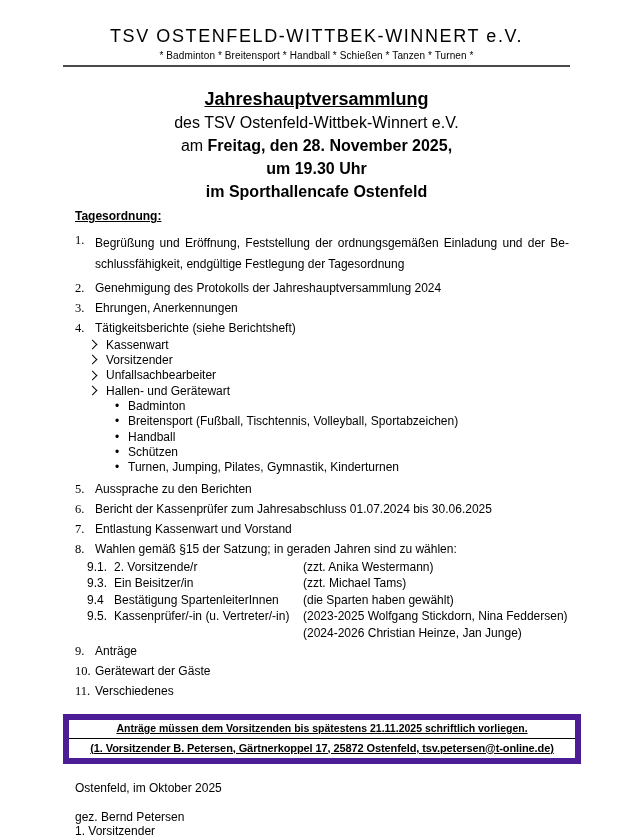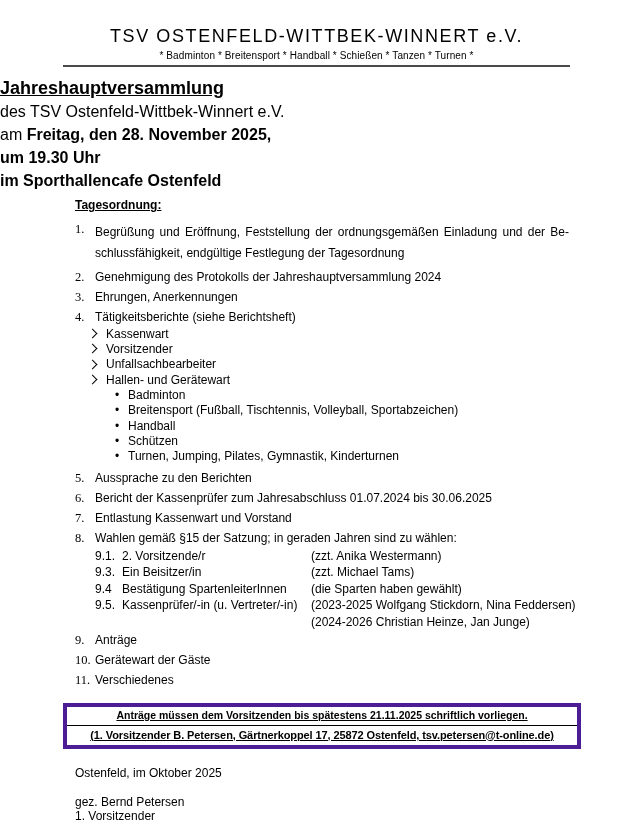--- a/index.html
+++ b/index.html
@@ -10,21 +10,21 @@
   }
   .page{position:relative;width:633px;min-height:835px;overflow:hidden;}
 
   
   .header{text-align:center;padding-top:26px;}
   .club-name{font-size:18px;letter-spacing:1.6px;line-height:21px;white-space:nowrap;}
   .sports-line{font-size:10px;letter-spacing:.1px;margin-top:3px;line-height:12px;}
   .head-rule{border:0;border-top:2px solid #4a4a4a;margin:3px 63px 0 63px;}
 
   
-  .title-block{margin-top:9px;font-size:16px;line-height:23px;}
+  .title-block{text-align:center;margin-top:20px;font-size:16px;line-height:23px;}
   .title-main{font-size:18px;font-weight:bold;text-decoration:underline;line-height:24px;}
   .b{font-weight:bold;}
 
   
   .content{margin:6px 64px 0 75px;font-size:12px;}
   .agenda-heading{font-weight:bold;text-decoration:underline;margin-bottom:10px;line-height:14px;}
   .item{display:flex;margin-bottom:6px;}
   .inum{flex:0 0 20px;font-family:"Liberation Serif",serif;font-size:12.5px;line-height:14px;}
   .ibody{flex:1;line-height:14px;}
   .jline{text-align:justify;text-align-last:justify;line-height:21px;}
@@ -33,26 +33,26 @@
   .sub-arrows{padding-left:13px;margin:2px 0 1px 0;}
   .arow{display:flex;align-items:center;height:15.3px;}
   .chev{flex:0 0 auto;width:6px;height:6px;border-top:1.6px solid #000;border-right:1.6px solid #000;
         transform:rotate(45deg);margin-right:10px;margin-left:1px;}
   .sub-bullets{padding-left:40px;margin:1px 0 6px 0;}
   .brow{display:flex;align-items:baseline;height:15.3px;}
   .dot{flex:0 0 13px;font-size:12px;}
 
   .elections{margin:3px 0 2px 0;}
   .erow{display:flex;line-height:16.6px;}
-  .enum{flex:0 0 27px;margin-left:20px;}
+  .enum{flex:0 0 27px;margin-left:12px;}
   .epos{flex:0 0 189px;}
   .ecur{white-space:nowrap;}
 
   
-  .notice{margin:16px -12px 16px -12px;border:4px solid #4c1d95;}
+  .notice{margin:16px -12px 16px -12px;border:6px solid #4c1d95;}
   .nrow{text-align:center;font-weight:bold;text-decoration:underline;padding:2px 4px 3px 4px;}
   .nrow1{border-bottom:1px solid #000;font-size:10.5px;line-height:13px;}
   .nrow2{font-size:11px;line-height:14px;letter-spacing:-.1px;}
 
   
   .footer-date{margin-top:17px;line-height:14px;}
   .signature{margin-top:15px;line-height:14px;}
 </style>
 </head>
 <body>

